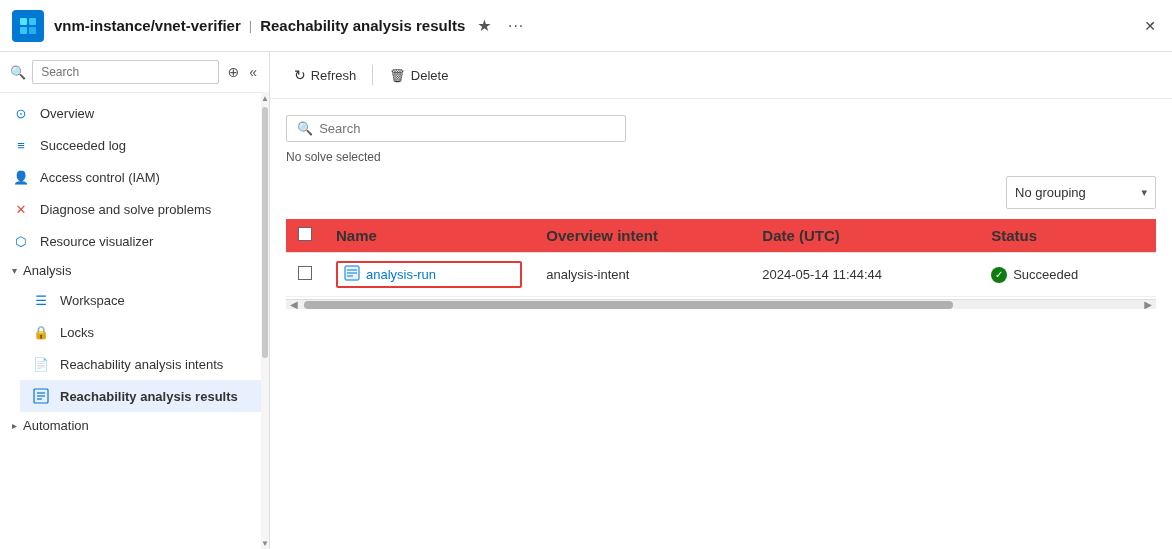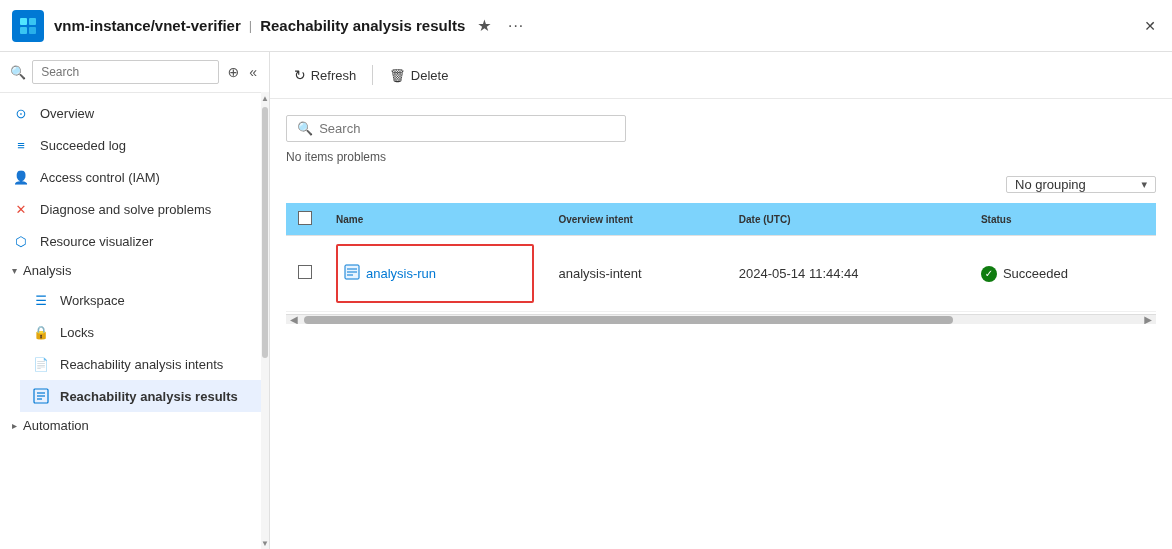--- a/index.html
+++ b/index.html
@@ -50,30 +50,30 @@
 
     
     .search-bar { display: flex; align-items: center; border: 1px solid #ccc; border-radius: 2px; padding: 5px 10px; width: 340px; gap: 6px; margin-bottom: 8px; }
     .search-bar input { border: none; outline: none; font-size: 13px; flex: 1; }
     .search-icon-sm { color: #666; font-size: 13px; }
 
     .no-items-label { font-size: 12px; color: #555; margin-bottom: 12px; }
 
     
     .grouping-area { display: flex; justify-content: flex-end; margin-bottom: 10px; }
-    .grouping-select { display: flex; align-items: center; border: 1px solid #ccc; border-radius: 2px; padding: 0 8px; background: #fff; cursor: pointer; gap: 6px; font-size: 13px; min-width: 150px; justify-content: space-between; }
+    .grouping-select { display: flex; align-items: center; border: 1px solid #ccc; border-radius: 2px; padding: 8px 8px; background: #fff; cursor: pointer; gap: 6px; font-size: 13px; min-width: 150px; justify-content: space-between; }
 
     
     .results-table { width: 100%; border-collapse: collapse; }
-    .results-table th { text-align: left; padding: 8px 12px; font-weight: 600; font-size: 10px; color: #333; border-bottom: 1px solid #e0e0e0; background: #7dd3fc; white-space: nowrap; }
+    .results-table th { text-align: left; padding: 8px 12px; font-weight: 600; font-size: 15px; color: #333; border-bottom: 1px solid #e0e0e0; background: #ef4444; white-space: nowrap; }
     .results-table td { padding: 8px 12px; font-size: 13px; color: #333; border-bottom: 1px solid #f0f0f0; vertical-align: middle; }
     .check-col { width: 32px; }
     .checkbox { width: 14px; height: 14px; border: 1px solid #666; background: #fff; cursor: pointer; display: inline-block; }
 
-    .analysis-run-wrapper { display: flex; align-items: center; gap: 6px; border: 2px solid #e53935; padding: 18px 6px; border-radius: 2px; }
+    .analysis-run-wrapper { display: flex; align-items: center; gap: 6px; border: 2px solid #e53935; padding: 2px 6px; border-radius: 2px; }
 
     .status-succeeded { display: flex; align-items: center; gap: 6px; color: #333; }
     .status-icon-success { width: 16px; height: 16px; border-radius: 50%; background: #107c10; display: flex; align-items: center; justify-content: center; color: #fff; font-size: 10px; flex-shrink: 0; }
 
     
     .table-scroll-container { overflow-x: auto; }
     .hscroll-bar { height: 10px; background: #f0f0f0; border-top: 1px solid #ddd; display: flex; align-items: center; padding: 0 2px; margin-top: 2px; }
     .hscroll-thumb { height: 8px; background: #b0b0b0; border-radius: 4px; width: 75%; margin-left: 4px; }
     .hscroll-arrow { color: #888; font-size: 10px; cursor: pointer; padding: 0 2px; }
   </style>
@@ -204,21 +204,21 @@
         </button>
       </div>
 
       <div class="content-body">
 
         <div class="search-bar">
           <span class="search-icon-sm">🔍</span>
           <input type="text" style="border: none; outline: none; font-size: 13px; flex: 1 1 0%;" placeholder="Search">
         </div>
 
-        <div class="no-items-label">No items problems</div>
+        <div class="no-items-label">No solve selected</div>
 
         <div class="grouping-area">
           <div class="grouping-select">
             <span>No grouping</span>
             <span style="font-size:11px;color:#555;">▾</span>
           </div>
         </div>
 
         <div class="table-scroll-container">
           <table class="results-table">

